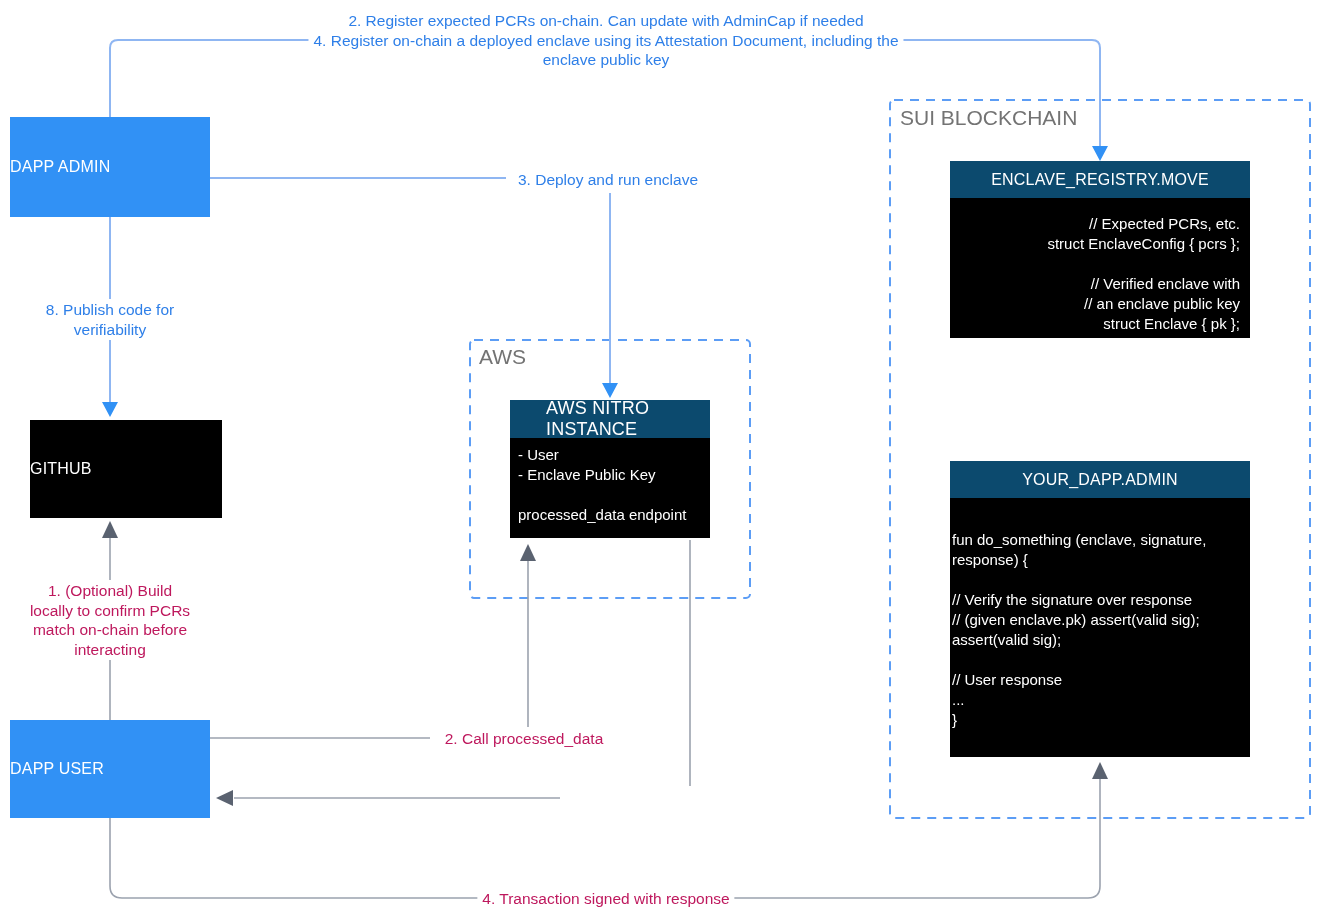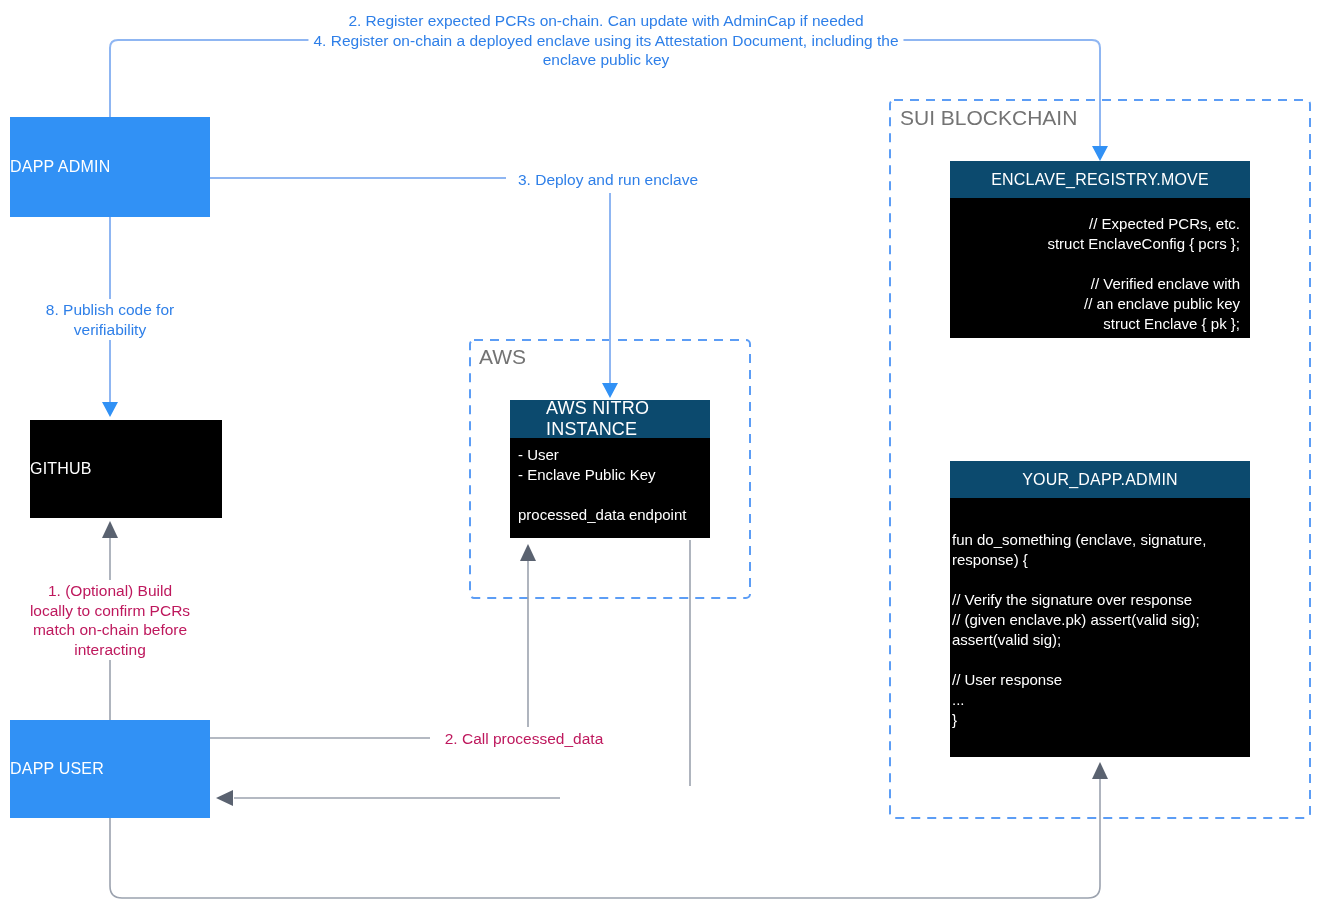--- a/index.html
+++ b/index.html
@@ -122,14 +122,15 @@
 verifiability</div>
 
   <div class="ann gray" style="left:110px;top:580px;">1. (Optional) Build
 locally to confirm PCRs
 match on-chain before
 interacting</div>
 
   <div class="ann gray" style="left:524px;top:728px;">2. Call processed_data</div>
 
 
+  <div class="ann gray" style="left:606px;top:888px;">4. Transaction signed with response</div>
 
 </div>
 
 </body></html>

